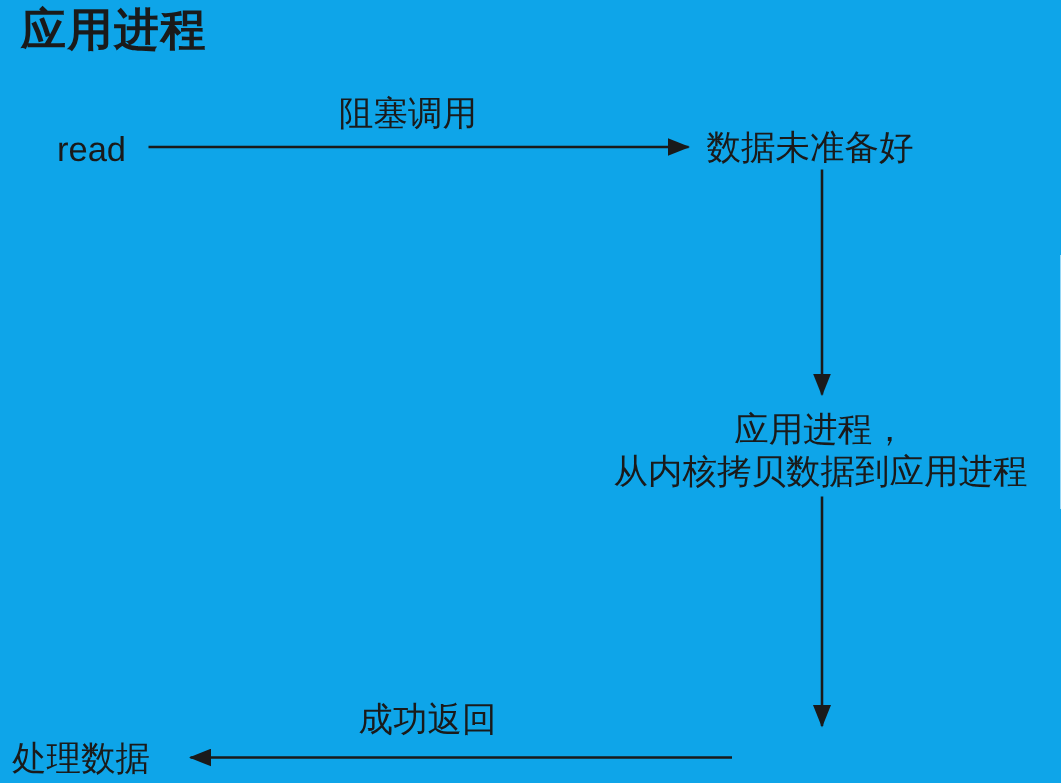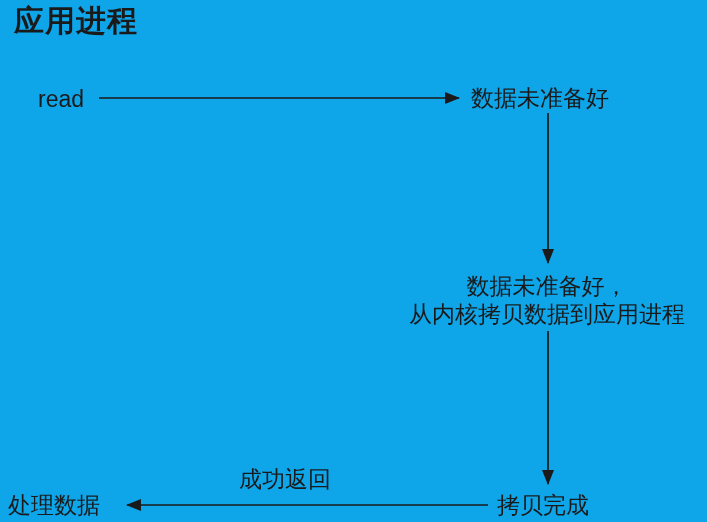--- a/index.html
+++ b/index.html
@@ -78,27 +78,27 @@
     <line x1="548" y1="331" x2="548" y2="484" stroke="#1a1a1a" stroke-width="1.7" marker-end="url(#arrowhead)"></line>
 
     <line x1="488" y1="505" x2="127" y2="505" stroke="#1a1a1a" stroke-width="1.7" marker-end="url(#arrowhead)"></line>
   </svg>
 
   <div class="col-title" style="left:14px; top:5px;">应用进程</div>
 
 
   <div class="lbl" style="left:38px; top:86px;text-align:center;">read</div>
 
+  <div class="edge-lbl" style="left:172px; top:63px; width:200px;">阻塞调用</div>
 
   <div class="lbl" style="left:471px; top:85px;">数据未准备好</div>
 
   <div class="mid-block">
-    <div>数据未准备好，</div>
+    <div>应用进程，</div>
     <div>从内核拷贝数据到应用进程</div>
   </div>
 
-  <div class="lbl" style="left:497px; top:492px;">拷贝完成</div>
 
   <div class="edge-lbl" style="left:185px; top:467px; width:200px;">成功返回</div>
 
   <div class="lbl" style="left:8px; top:492px;">处理数据</div>
 
 </div>
 
 </body></html>

